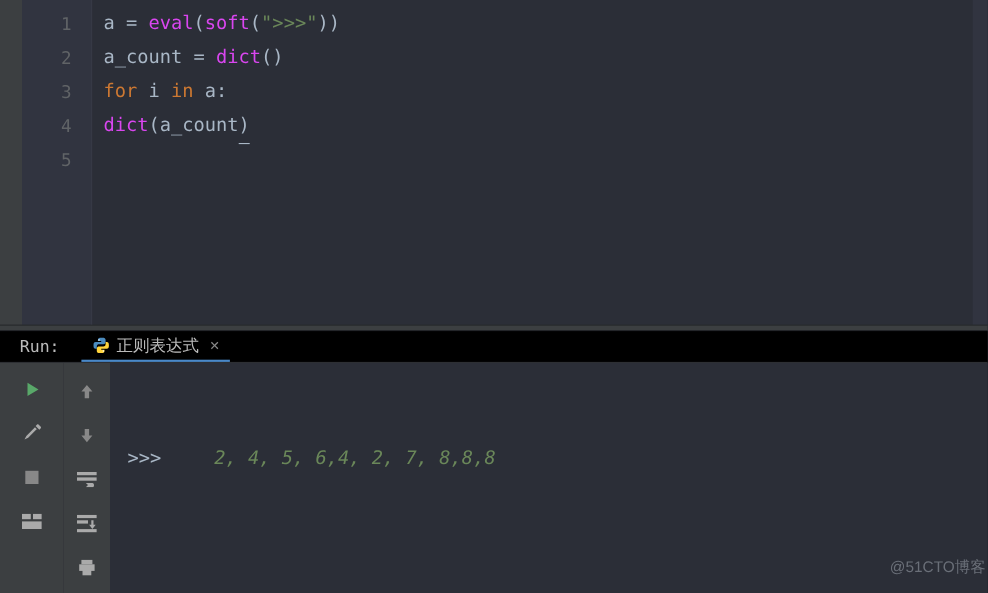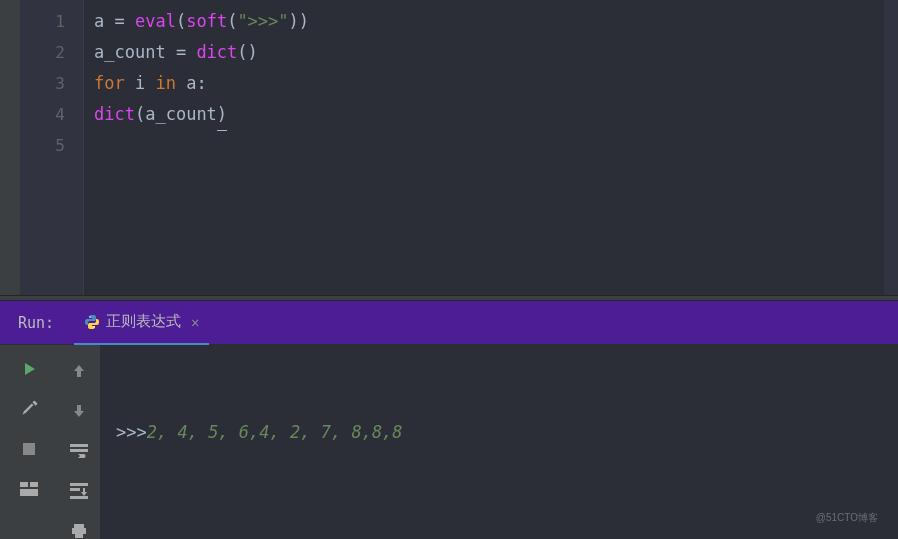--- a/index.html
+++ b/index.html
@@ -75,21 +75,21 @@
       text-align: left;
       padding-left: 18px;
       color: #bbbbbb;
       font-size: 15px;
     }
     .run-tab {
       display: flex;
       align-items: center;
       gap: 6px;
       padding: 0 10px;
-      height: 44px;
+      height: 28px;
       border-bottom: 2px solid #4a88c7;
       color: #bbbbbb;
       font-size: 15px;
       margin-left: 16px;
     }
     .run-tab-close {
       color: #888;
       margin-left: 4px;
       font-size: 14px;
     }
@@ -124,48 +124,48 @@
       flex: 1;
       background: #2b2e37;
       padding: 10px 16px;
       font-size: 17px;
       line-height: 31px;
       white-space: pre;
       color: #a9b7c6;
       position: relative;
     }
     .console-line { height: 31px; }
-    .console-green { color: #6a8759; font-style: italic; }
+    .console-green { color: #6a8759; font-style: italic; margin-left: 48px; }
     .icon-btn {
       width: 24px;
       height: 24px;
       display: flex;
       align-items: center;
       justify-content: center;
       cursor: pointer;
     }
     .watermark {
       position: absolute;
-      right: 20px;
+      right: 2px;
       bottom: 14px;
       color: #6a6f78;
-      font-size: 10px;
+      font-size: 14px;
       font-family: sans-serif;
       margin-top: 44px;
     }
     .python-icon {
       width: 16px;
       height: 16px;
       display: inline-block;
     }
     .header-row {
       display: flex;
       align-items: center;
       height: 44px;
-      background: #4c1d95;
+      background: #000000;
       border-bottom: 1px solid #2d2f33;
     }
   </style>
 </head>
 <body>
 
 <div class="editor-area">
   <div class="left-sidebar"></div>
   <div class="gutter">
     <div>1</div>

